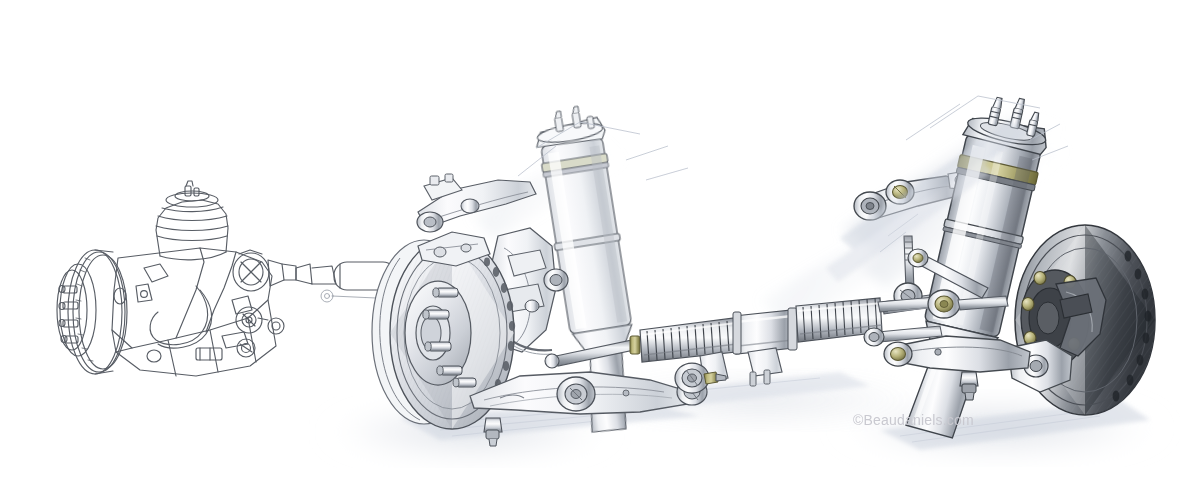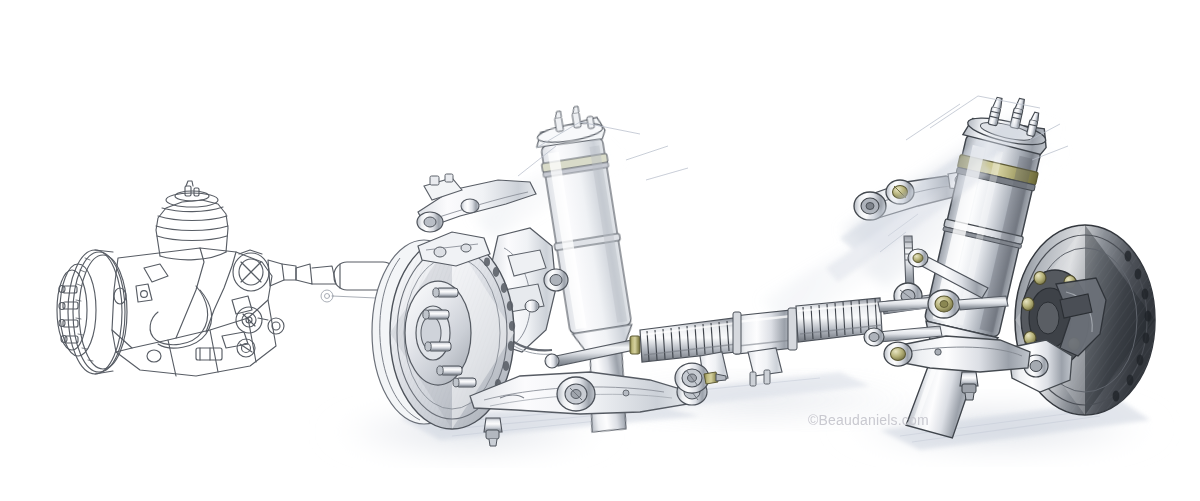--- a/index.html
+++ b/index.html
@@ -658,15 +658,15 @@
     </g>
 
     <g opacity="0.5" filter="url(#blurSm)">
       <path d="M 840 238 L 1010 120 L 1026 134 L 858 254 Z" fill="#cfd5e0"></path>
       <path d="M 826 268 L 982 160 L 992 172 L 838 282 Z" fill="#dde1e9"></path>
     </g>
 
   </svg>
 
 
-  <div id="copyright" style="color: rgb(201, 201, 208);">©Beaudaniels.com</div>
+  <div id="copyright" style="color: rgb(201, 201, 208); margin-left: 45px;">©Beaudaniels.com</div>
 
 </div>
 
 </body></html>

